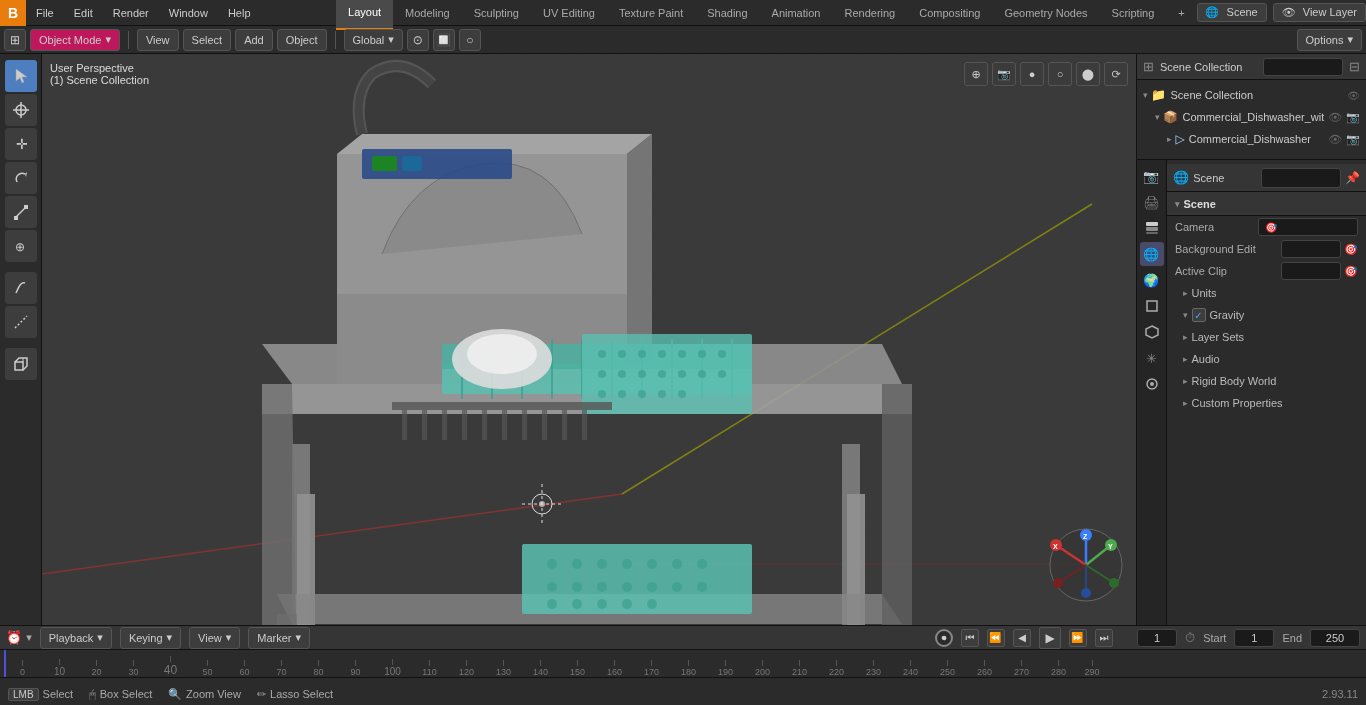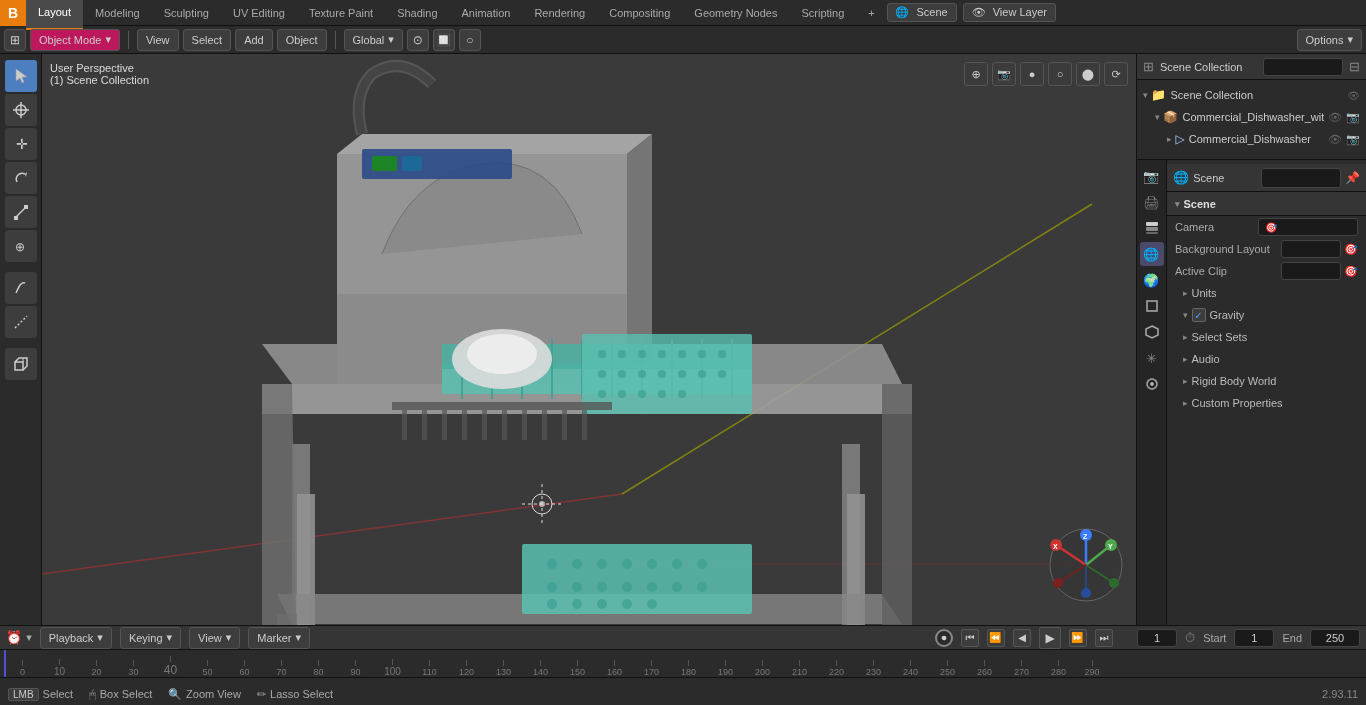--- a/index.html
+++ b/index.html
@@ -63,21 +63,20 @@
     }
     .menu-tab.active {
       background: #4a4a4a;
       color: white;
       border-bottom: 2px solid #e87d0d;
     }
     .menu-right {
       display: flex;
       align-items: flex-end;
       gap: 6px;
-      padding-right: 8px;
     }
     .menu-right-item {
       background: #3d3d3d;
       border: 1px solid #555;
       border-radius: 3px;
       padding: 2px 8px;
       font-size: 11px;
       color: #ccc;
       cursor: pointer;
     }
@@ -461,20 +460,27 @@
     #scene-svg {
       width: 100%;
       height: 100%;
     }
   </style>
 </head>
 <body>
 
 <div id="top-menu">
   <div class="menu-logo">B</div>
+  <div class="menu-items">
+    <div class="menu-item">File</div>
+    <div class="menu-item">Edit</div>
+    <div class="menu-item">Render</div>
+    <div class="menu-item">Window</div>
+    <div class="menu-item">Help</div>
+  </div>
   <div class="menu-tabs">
     <div class="menu-tab active">Layout</div>
     <div class="menu-tab">Modeling</div>
     <div class="menu-tab">Sculpting</div>
     <div class="menu-tab">UV Editing</div>
     <div class="menu-tab">Texture Paint</div>
     <div class="menu-tab">Shading</div>
     <div class="menu-tab">Animation</div>
     <div class="menu-tab">Rendering</div>
     <div class="menu-tab">Compositing</div>
@@ -849,21 +855,21 @@
         </div>
 
         <div class="prop-row">
           <span class="prop-label">Camera</span>
           <div class="prop-value prop-value-wide" style="cursor:pointer;">
             <span style="font-size:10px;color:#888;">🎯</span>
           </div>
         </div>
 
         <div class="prop-row">
-          <span class="prop-label">Background Layout</span>
+          <span class="prop-label">Background Edit</span>
           <div style="display:flex;align-items:center;gap:3px;">
             <div class="prop-value" style="width:60px; cursor:pointer;"></div>
             <span style="cursor:pointer;color:#888;font-size:11px;">🎯</span>
           </div>
         </div>
 
         <div class="prop-row">
           <span class="prop-label">Active Clip</span>
           <div style="display:flex;align-items:center;gap:3px;">
             <div class="prop-value" style="width:60px; cursor:pointer;"></div>
@@ -877,21 +883,21 @@
         </div>
 
         <div class="prop-collapse-item">
           <span class="arrow">▾</span>
           <div class="prop-checkbox">✓</div>
           <span>Gravity</span>
         </div>
 
         <div class="prop-collapse-item">
           <span class="arrow">▸</span>
-          <span>Select Sets</span>
+          <span>Layer Sets</span>
         </div>
 
         <div class="prop-collapse-item">
           <span class="arrow">▸</span>
           <span>Audio</span>
         </div>
 
         <div class="prop-collapse-item">
           <span class="arrow">▸</span>
           <span>Rigid Body World</span>

